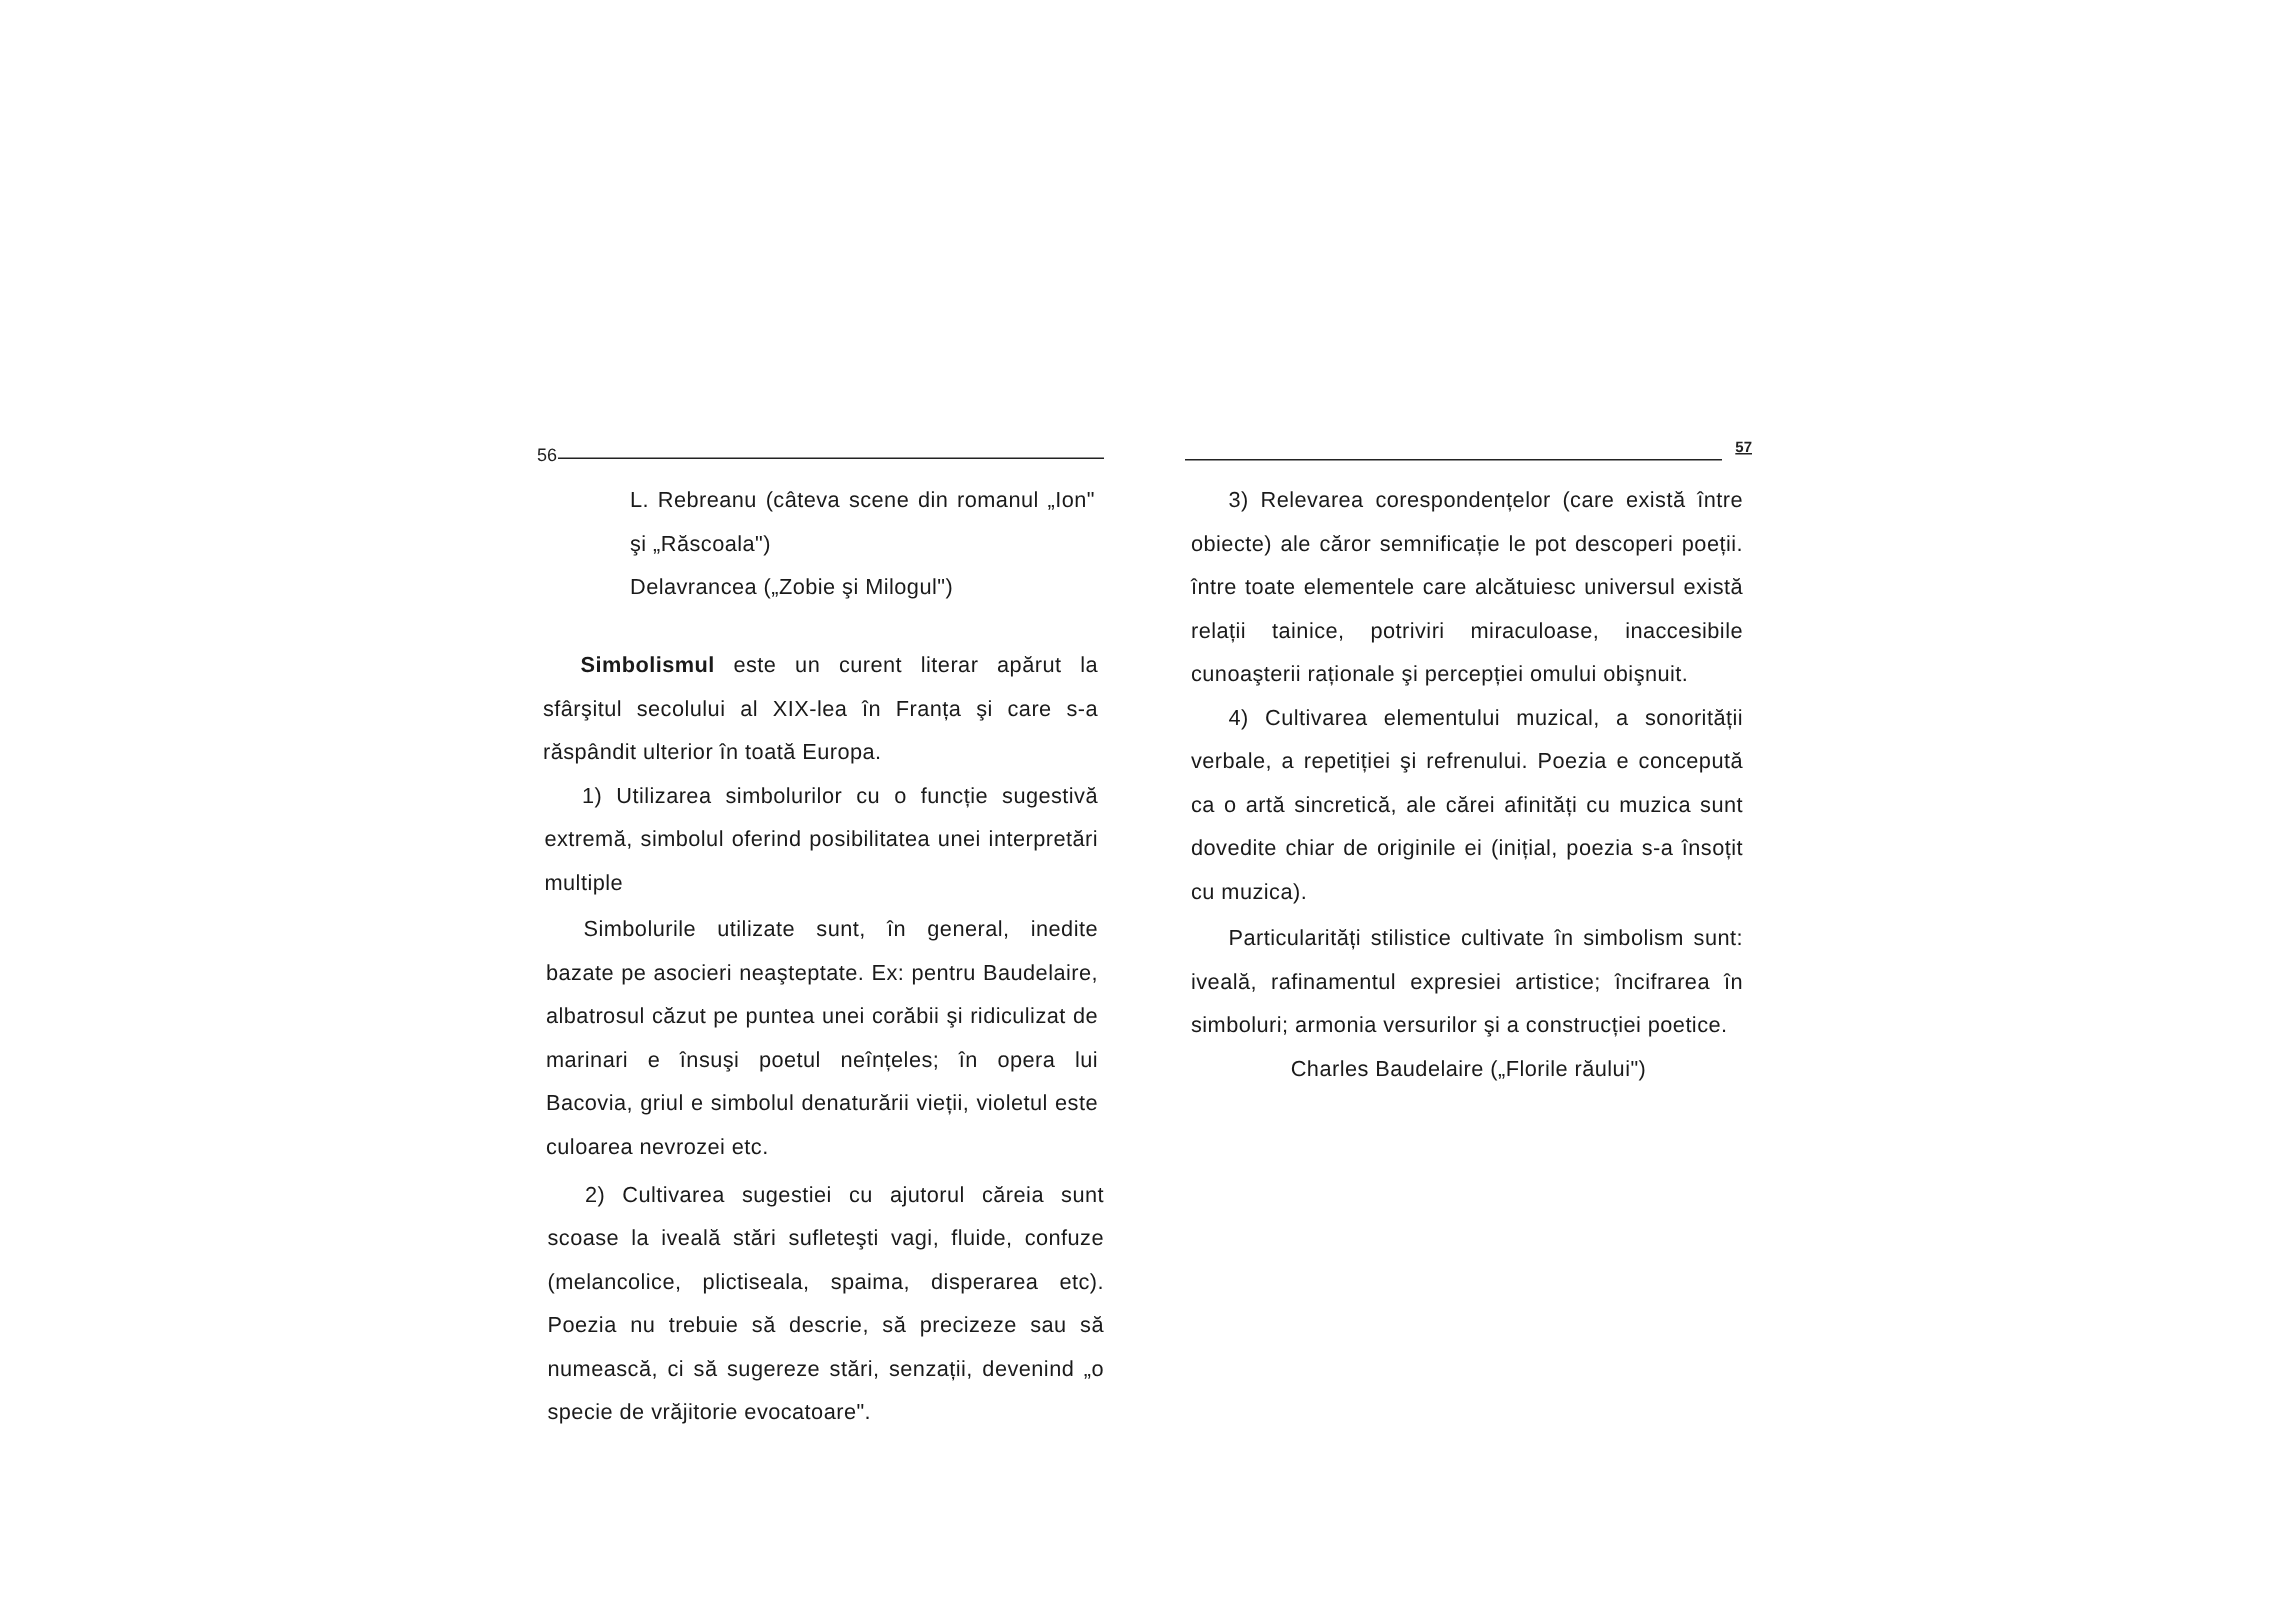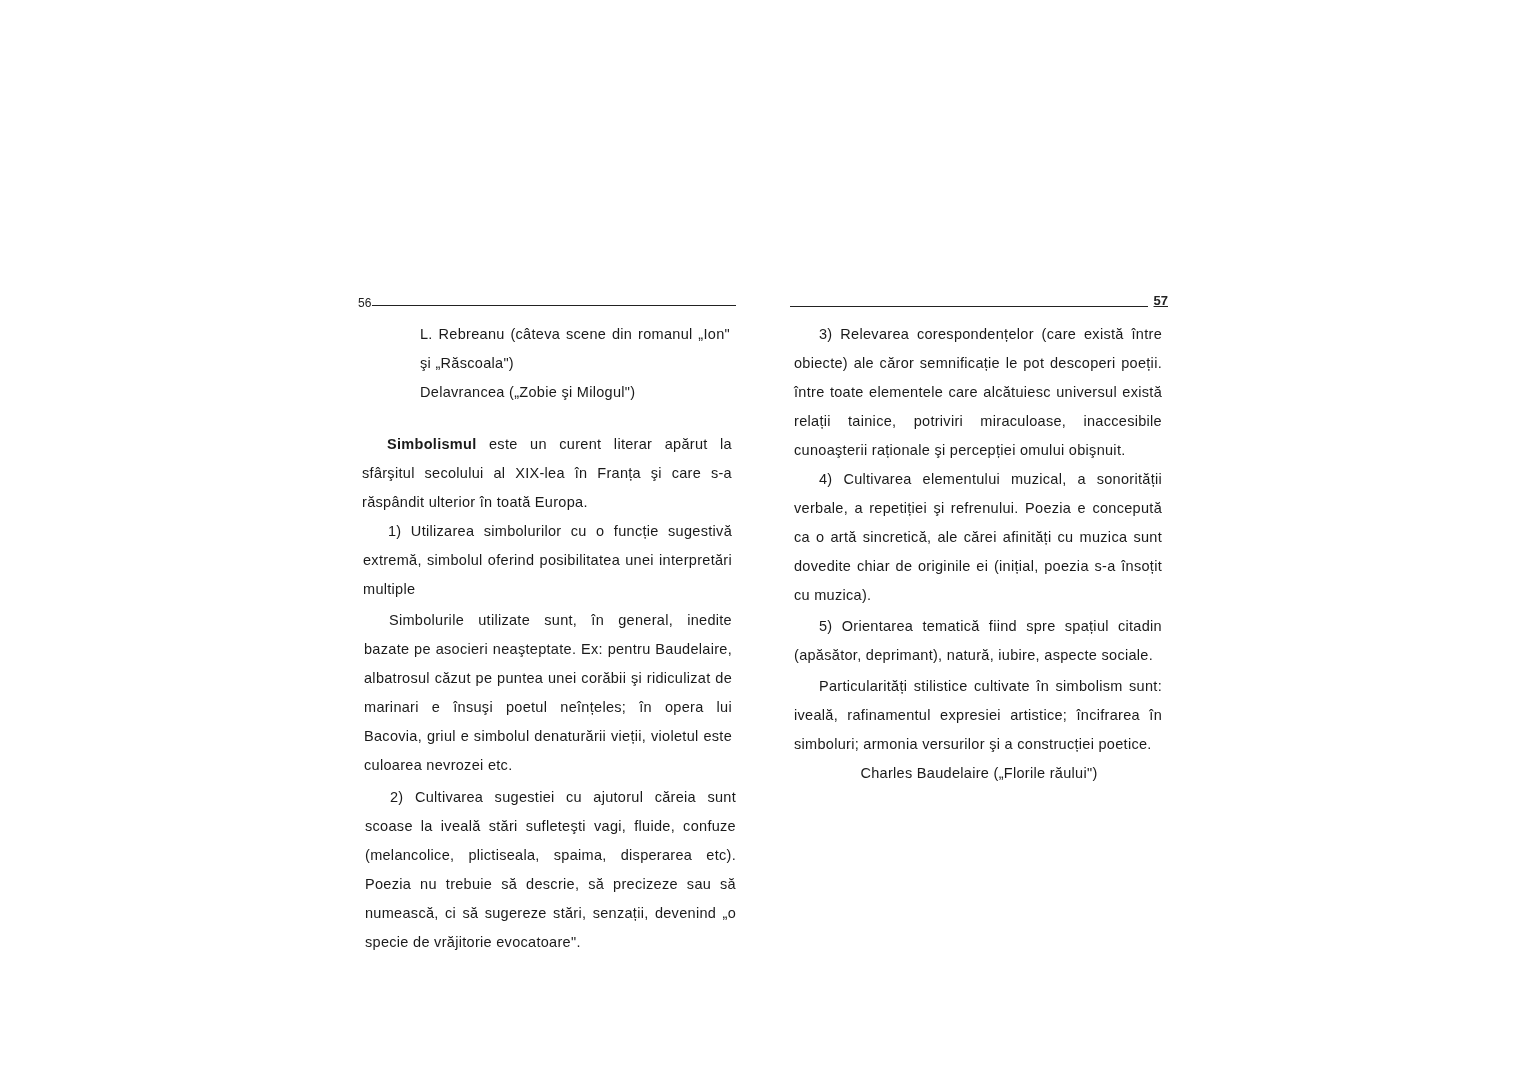--- a/index.html
+++ b/index.html
@@ -8,21 +8,21 @@
     font-family:"Liberation Sans", sans-serif; color:#1a1a1a;
   }
   .page { position:absolute;margin-top:44px; }
   .page-left { left:358px; top:250px; width:378px; }
   .page-right { left:790px; top:250px; width:378px; }
   .header { position:relative; height:16px; }
   .pagenum { position:absolute; font-size:12px; color:#222; }
   .left-head .pagenum { left:0; top:2px; }
   .left-head .rule { position:absolute; left:14px; right:0; top:11px; border-top:1.5px solid #222; }
   .right-head .rule { position:absolute; left:0; right:20px; top:12px; border-top:1.5px solid #222; }
-  .right-head .pagenum { right:0; top:-1px; font-weight:bold; font-size:13px; text-decoration:underline; }
+  .right-head .pagenum { right:0; top:-1px; font-weight:bold; font-size:10px; text-decoration:underline; }
   .p { font-size:14.5px; line-height:29px; text-align:justify; letter-spacing:0.3px; margin:0; }
   .ind { text-indent:25px; }
   .block-indent { padding-left:62px; padding-right:6px; }
   .center { text-align:center; }
   b { font-weight:bold; }
 </style>
 </head>
 <body>
 
 <div class="page page-left">
@@ -41,16 +41,15 @@
 </div>
 
 <div class="page page-right">
   <div class="header right-head">
     <div class="rule"></div>
     <span class="pagenum">57</span>
   </div>
   <div style="height:10px"></div>
   <p class="p ind" style="padding:0 6px 0 4px;">3) Relevarea corespondențelor (care există între obiecte) ale căror semnificație le pot descoperi poeții. între toate elementele care alcătuiesc universul există relații tainice, potriviri miraculoase, inaccesibile cunoaşterii raționale şi percepției omului obişnuit.</p>
   <p class="p ind" style="padding:0 6px 0 4px;">4) Cultivarea elementului muzical, a sonorității verbale, a repetiției şi refrenului. Poezia e concepută ca o artă sincretică, ale cărei afinități cu muzica sunt dovedite chiar de originile ei (inițial, poezia s-a însoțit cu muzica).</p>
-  <p class="p ind" style="padding:2px 6px 0 4px;">5) Orientarea tematică fiind spre spațiul citadin (apăsător, deprimant), natură, iubire, aspecte sociale.</p>
   <p class="p ind" style="padding:2px 6px 0 4px;">Particularități stilistice cultivate în simbolism sunt: iveală, rafinamentul expresiei artistice; încifrarea în simboluri; armonia versurilor şi a construcției poetice.</p>
   <p class="p center" style="padding:0 0 0 0;">Charles Baudelaire („Florile răului")</p>
 </div>
 
 </body></html>

